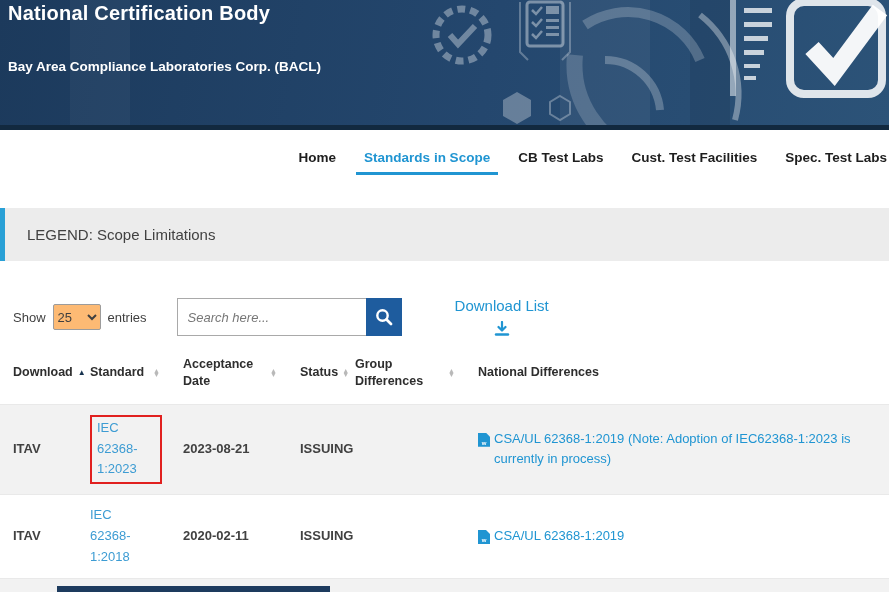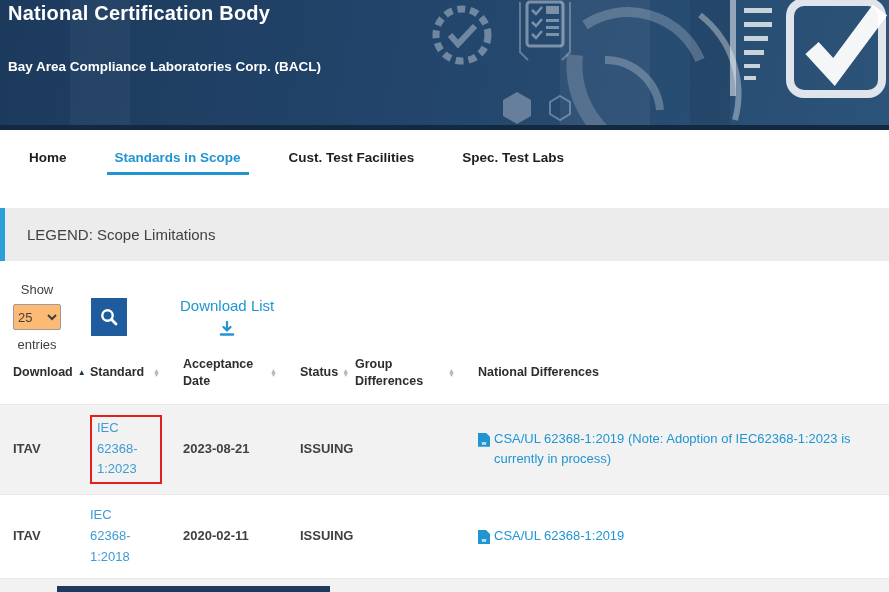--- a/index.html
+++ b/index.html
@@ -36,23 +36,23 @@
   .banner .subtitle {
     position: absolute; top: 59px; left: 8px;
     font-size: 13.5px; font-weight: 700; color: #ffffff;
   }
 
   
   .nav {
     display: flex;
     align-items: center;
     height: 55px;
-    padding-left: 27px;
-    gap: 44px;
+    gap: 24px;
     background: #ffffff;
+    justify-content: flex-end;
   }
   .nav .tab {
     font-size: 13.5px;
     font-weight: 700;
     color: #1e1e1e;
     cursor: pointer;
     position: relative;
     padding: 18px 2px;
   }
   .nav .tab.active { color: #2095d2; }
@@ -78,21 +78,21 @@
   }
 
   
   .controls {
     margin-top: 37px;
     padding: 0 13px;
     display: flex;
     align-items: center;
     height: 38px;
   }
-  .show-entries { display: flex; align-items: center; gap: 7px; font-size: 13px; color: #3f3f3f; flex-direction: column; }
+  .show-entries { display: flex; align-items: center; gap: 7px; font-size: 13px; color: #3f3f3f; }
   .show-entries select {
     font-family: "Liberation Sans", sans-serif;
     font-size: 13px;
     height: 26px;
     width: 48px;
     border: 1px solid #9c9c9c;
     border-radius: 2px;
     color: #3f3f3f;
     background: #fdba74;
   }
@@ -270,37 +270,39 @@
     </g>
   </svg>
   <h1>National Certification Body</h1>
   <div class="subtitle">Bay Area Compliance Laboratories Corp. (BACL)</div>
   <div class="banner-strip"></div>
 </div>
 
 <div class="nav">
   <div class="tab">Home</div>
   <div class="tab active">Standards in Scope</div>
+  <div class="tab">CB Test Labs</div>
   <div class="tab">Cust. Test Facilities</div>
   <div class="tab">Spec. Test Labs</div>
 </div>
 
 <div class="legend">
   <span>LEGEND: Scope Limitations</span>
 </div>
 
 <div class="controls">
   <div class="show-entries">
     <span>Show</span>
     <select>
       <option selected="">25</option>
     </select>
     <span>entries</span>
   </div>
   <div class="searchbox">
+    <input type="text" placeholder="Search here..." style="">
     <button class="search-btn">
       <svg width="18" height="18" viewBox="0 0 18 18">
         <circle cx="7.5" cy="7.5" r="5.2" fill="none" stroke="#ffffff" stroke-width="2.4"></circle>
         <line x1="11.5" y1="11.5" x2="16" y2="16" stroke="#ffffff" stroke-width="2.8" stroke-linecap="round"></line>
       </svg>
     </button>
   </div>
   <a class="download-list">
     <span>Download List</span>
     <svg width="16" height="16" viewBox="0 0 16 16">

